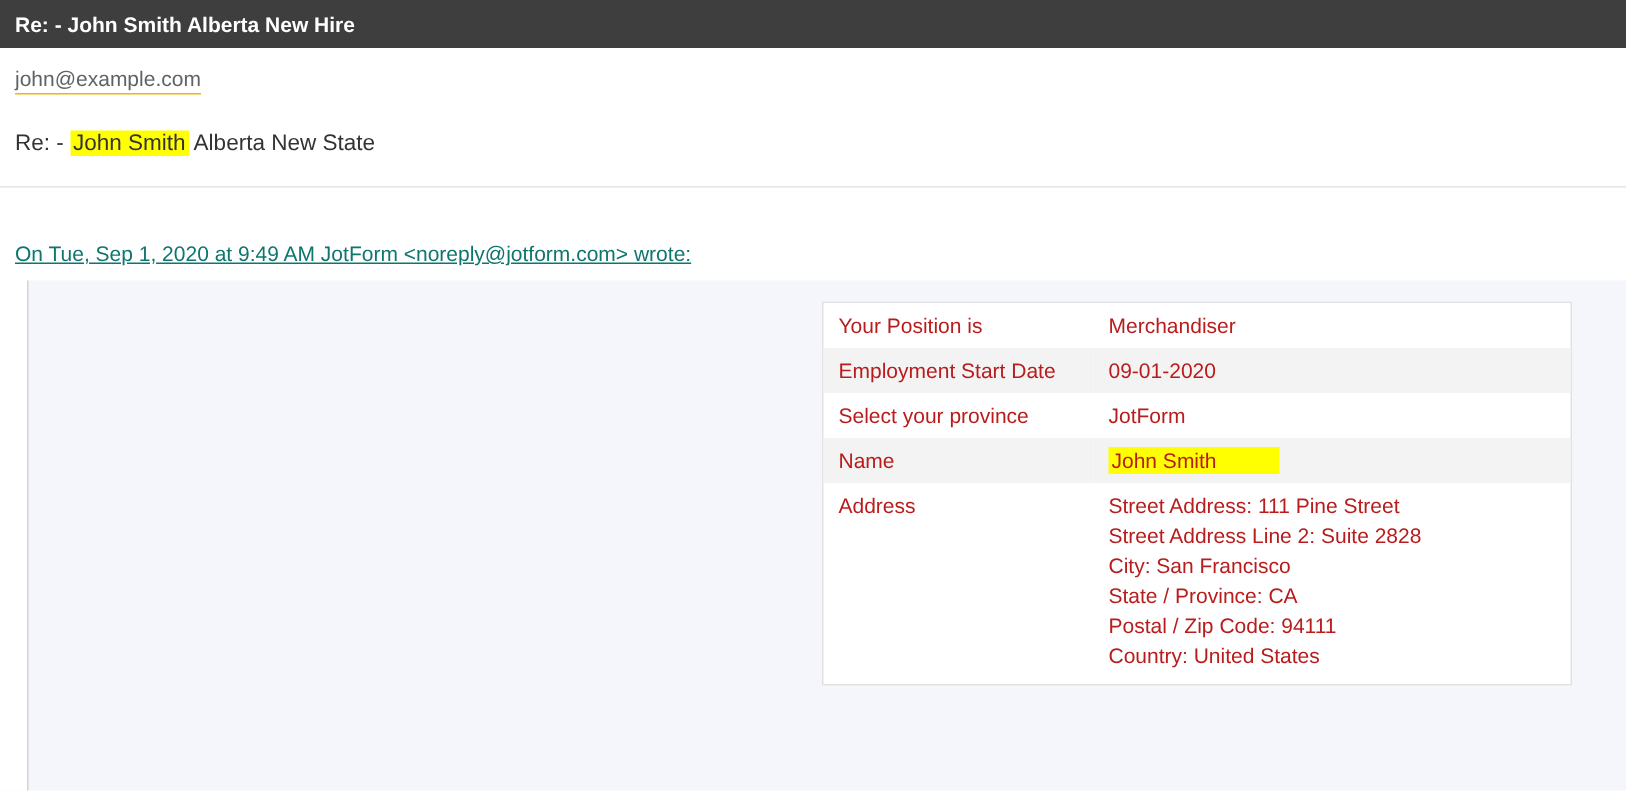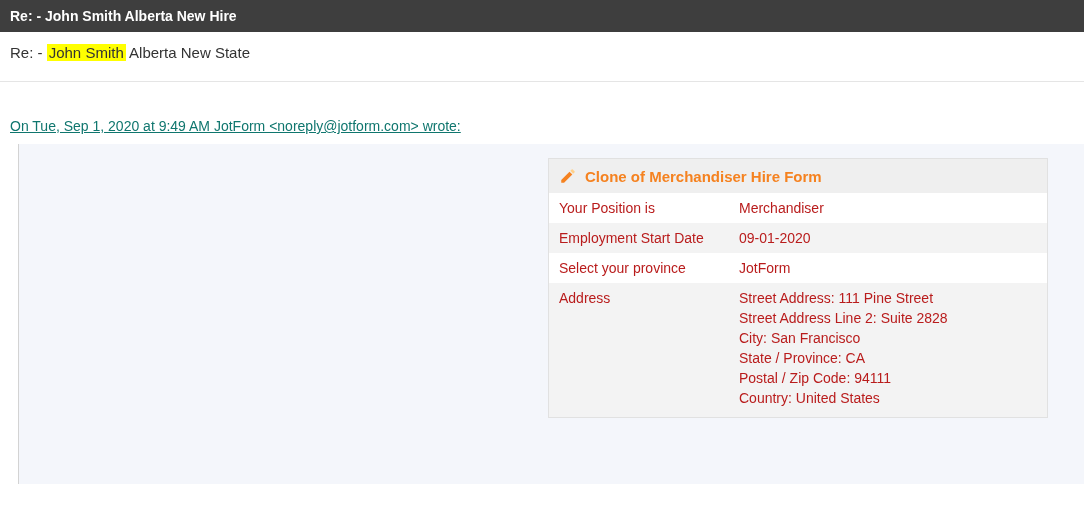--- a/index.html
+++ b/index.html
@@ -100,53 +100,51 @@
   }
 </style>
 </head>
 <body>
 
 <div class="header-bar">
   <span>Re: - John Smith Alberta New Hire</span>
 </div>
 
 <div class="email-meta">
+  <div class="email-address">john@example.com</div>
   <div class="subject-line">
     <span>Re: - </span><span class="highlight-yellow">John Smith</span><span> Alberta New State</span>
   </div>
 </div>
 
 <hr class="divider">
 
 <div class="quoted-intro">On Tue, Sep 1, 2020 at 9:49 AM JotForm &lt;noreply@jotform.com&gt; wrote:</div>
 
 <div class="quoted-body">
   <div class="form-card">
-    <div class="form-title-row">
-      <span class="pencil-icon">
-        <svg viewBox="0 0 24 24">
-          <path d="M3 17.25V21h3.75l11-11-3.75-3.75-11 11z" fill="#f58220"></path>
-          <path d="M20.7 7.05a1 1 0 0 0 0-1.4l-2.35-2.35a1 1 0 0 0-1.4 0l-1.84 1.84 3.75 3.75 1.84-1.84z" fill="#ffd089"></path>
-        </svg>
-      </span>
-      <span class="form-title">Clone of Merchandiser Hire Form</span>
-    </div>
     <table class="form-table">
       <tbody>
           <tr>
         <td class="label-cell">Your Position is</td>
         <td class="value-cell">Merchandiser</td>
       </tr>
       <tr>
         <td class="label-cell">Employment Start Date</td>
         <td class="value-cell">09-01-2020</td>
       </tr>
       <tr>
         <td class="label-cell">Select your province</td>
         <td class="value-cell">JotForm</td>
+      </tr>
+      <tr>
+        <td class="label-cell">Name</td>
+        <td class="value-cell">
+          <span class="highlight-yellow">John Smith</span>
+        </td>
       </tr>
       <tr>
         <td class="label-cell">Address</td>
         <td class="value-cell">
           <div class="addr-line">Street Address: 111 Pine Street</div>
           <div class="addr-line">Street Address Line 2: Suite 2828</div>
           <div class="addr-line">City: San Francisco</div>
           <div class="addr-line">State / Province: CA</div>
           <div class="addr-line">Postal / Zip Code: 94111</div>
           <div class="addr-line">Country: United States</div>

